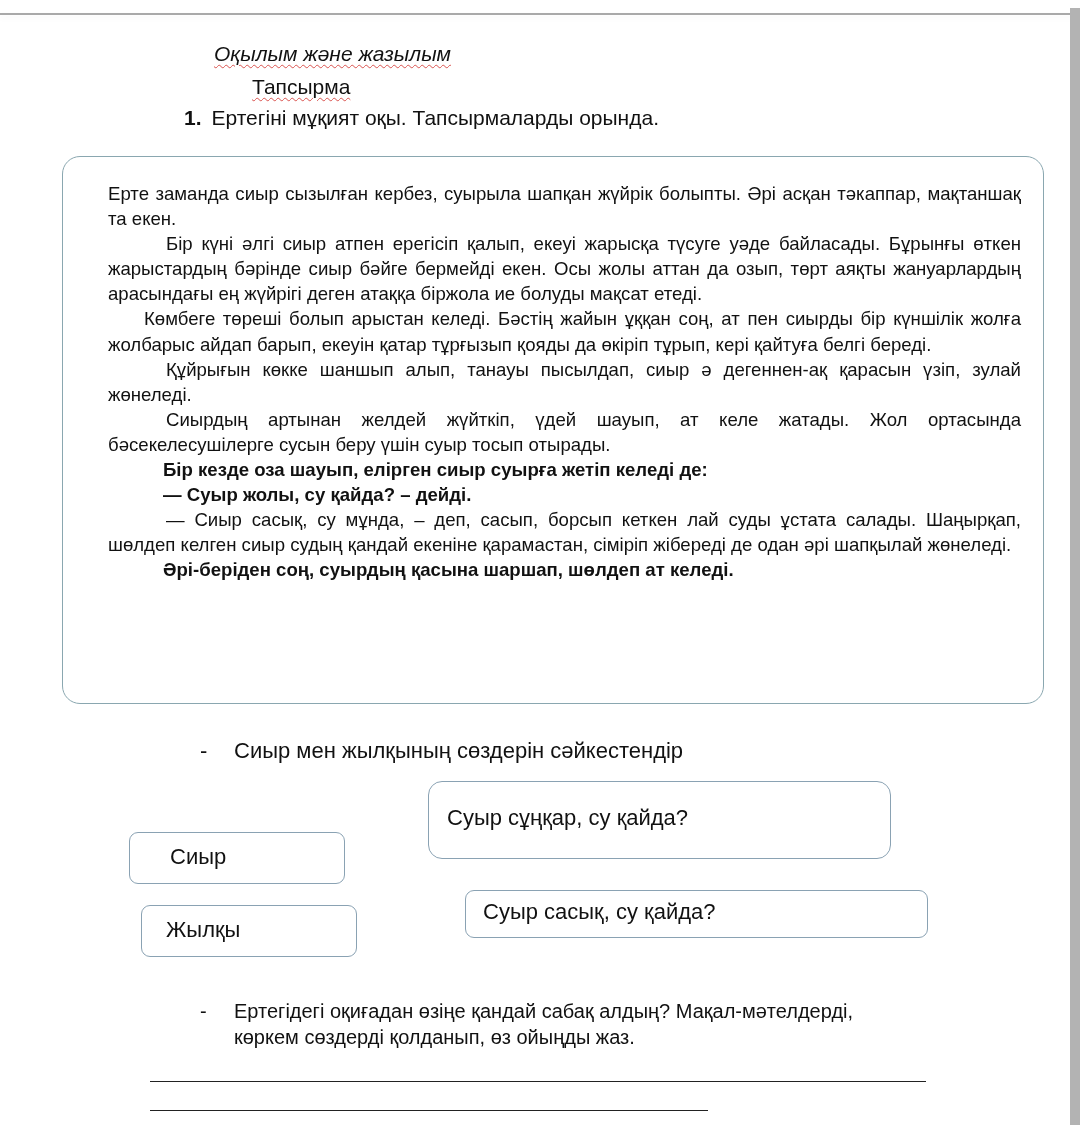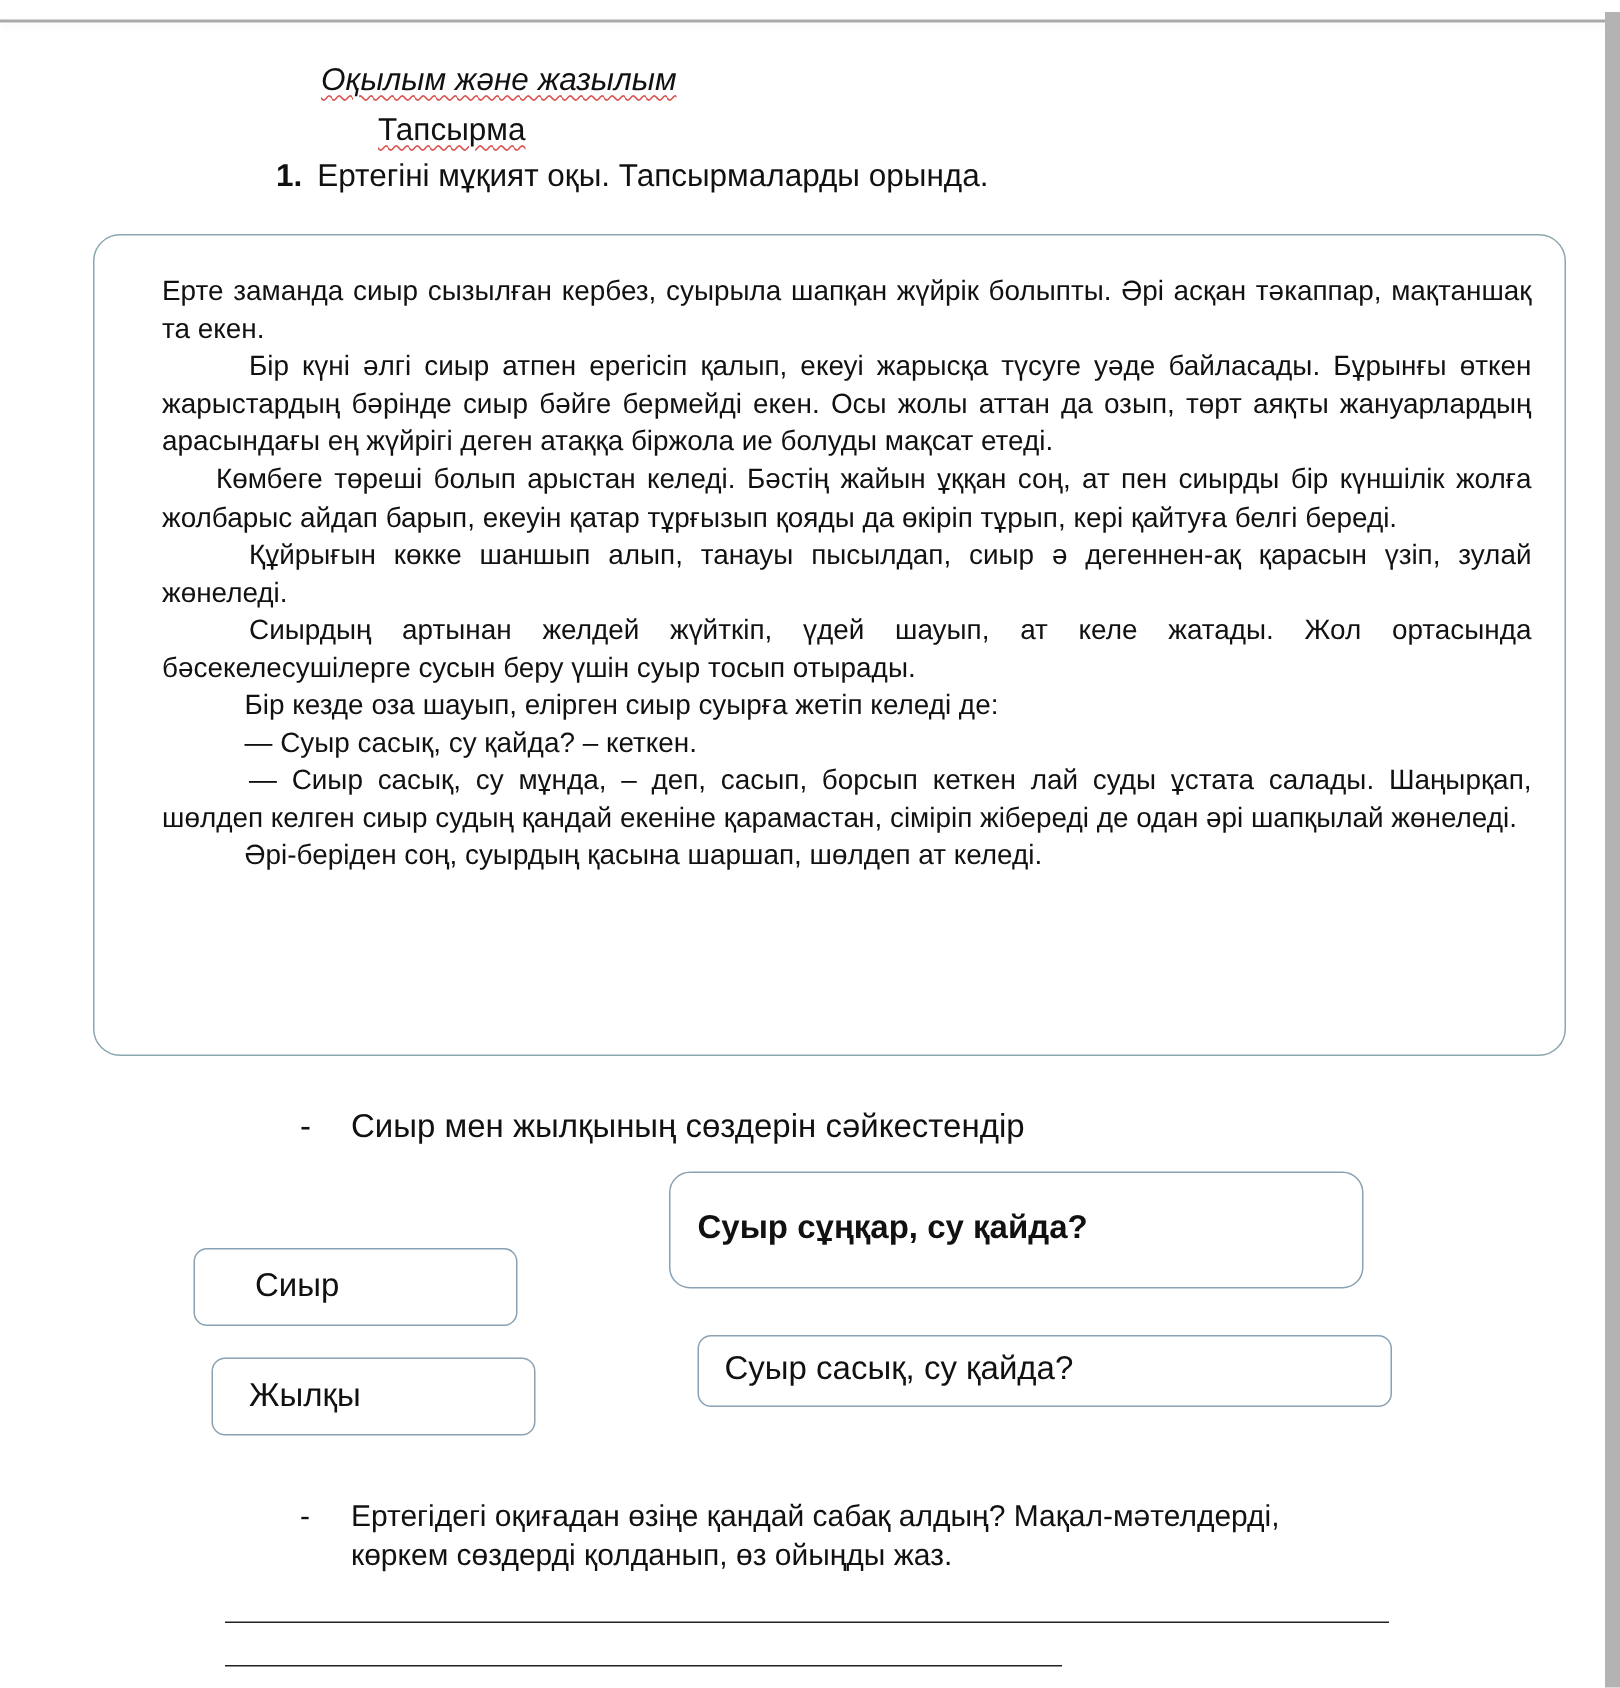--- a/index.html
+++ b/index.html
@@ -40,34 +40,34 @@
     border: 1px solid #8aa7b0; border-radius: 18px; box-sizing: border-box;
     background: #fff;
   }
   .story-text {
     position: absolute; left: 108px; top: 181px; width: 913px;
     font-size: 18.6px; line-height: 25.1px;
   }
   .story-text p { margin: 0; text-align: justify; text-align-last: left; }
   .story-text p.indent1 { text-indent: 58px; }
   .story-text p.indent2 { text-indent: 36px; }
-  .story-text p.hang { padding-left: 55px; }
+  .story-text p.hang { padding-left: 55px; font-weight: bold; }
 
   .task2 {
     position: absolute; left: 200px; top: 738px; font-size: 22px;
   }
   .bullet { display: inline-block; width: 34px; }
 
   .match-box {
     position: absolute; border: 1px solid #8aa2b3; border-radius: 9px;
     box-sizing: border-box; background: #fff; font-size: 22px;
   }
   .box-cow { left: 129px; top: 832px; width: 216px; height: 52px; padding: 11px 0 0 40px; }
   .box-horse { left: 141px; top: 905px; width: 216px; height: 52px; padding: 11px 0 0 24px; }
-  .box-q1 { left: 446px; top: 781px; width: 463px; height: 78px; padding: 23px 0 0 18px; border-radius: 14px; font-weight: bold; }
+  .box-q1 { left: 428px; top: 781px; width: 463px; height: 78px; padding: 23px 0 0 18px; border-radius: 14px; }
   .box-q2 { left: 465px; top: 890px; width: 463px; height: 48px; padding: 8px 0 0 17px; }
 
   .task3 {
     position: absolute; left: 200px; top: 998px; font-size: 20px; line-height: 26px;
   }
   .task3 .line2 { padding-left: 34px; }
   .answer-line {
     position: absolute; height: 1px; background: #222;
   }
   .line-a { left: 150px; top: 1081px; width: 776px; }
@@ -90,21 +90,21 @@
 </div>
 
 <div class="story-box"></div>
 <div class="story-text">
   <p>Ерте заманда сиыр сызылған кербез, суырыла шапқан жүйрік болыпты. Әрі асқан тәкаппар, мақтаншақ та екен.</p>
   <p class="indent1">Бір күні әлгі сиыр атпен ерегісіп қалып, екеуі жарысқа түсуге уәде байласады. Бұрынғы өткен жарыстардың бәрінде сиыр бәйге бермейді екен. Осы жолы аттан да озып, төрт аяқты жануарлардың арасындағы ең жүйрігі деген атаққа біржола ие болуды мақсат етеді.</p>
   <p class="indent2">Көмбеге төреші болып арыстан келеді. Бәстің жайын ұққан соң, ат пен сиырды бір күншілік жолға жолбарыс айдап барып, екеуін қатар тұрғызып қояды да өкіріп тұрып, кері қайтуға белгі береді.</p>
   <p class="indent1">Құйрығын көкке шаншып алып, танауы пысылдап, сиыр ә  дегеннен-ақ қарасын үзіп, зулай жөнеледі.</p>
   <p class="indent1">Сиырдың артынан желдей жүйткіп, үдей шауып, ат келе жатады. Жол ортасында бәсекелесушілерге сусын беру үшін суыр тосып отырады.</p>
   <p class="hang">Бір кезде оза шауып, елірген сиыр суырға жетіп келеді де:</p>
-  <p class="hang">— Суыр сасық, су қайда? – кеткен.</p>
+  <p class="hang">— Суыр жолы, су қайда? – дейді.</p>
   <p class="indent1">— Сиыр сасық, су мұнда, – деп, сасып, борсып кеткен лай суды ұстата салады. Шаңырқап, шөлдеп келген сиыр судың қандай екеніне қарамастан, сіміріп жібереді де одан әрі шапқылай жөнеледі.</p>
   <p class="hang">Әрі-беріден соң, суырдың қасына шаршап, шөлдеп ат келеді.</p>
 </div>
 
 <div class="task2">
   <span class="bullet">-</span><span>Сиыр мен жылқының сөздерін сәйкестендір</span>
 </div>
 
 <div class="match-box box-cow">
   <span>Сиыр</span>

